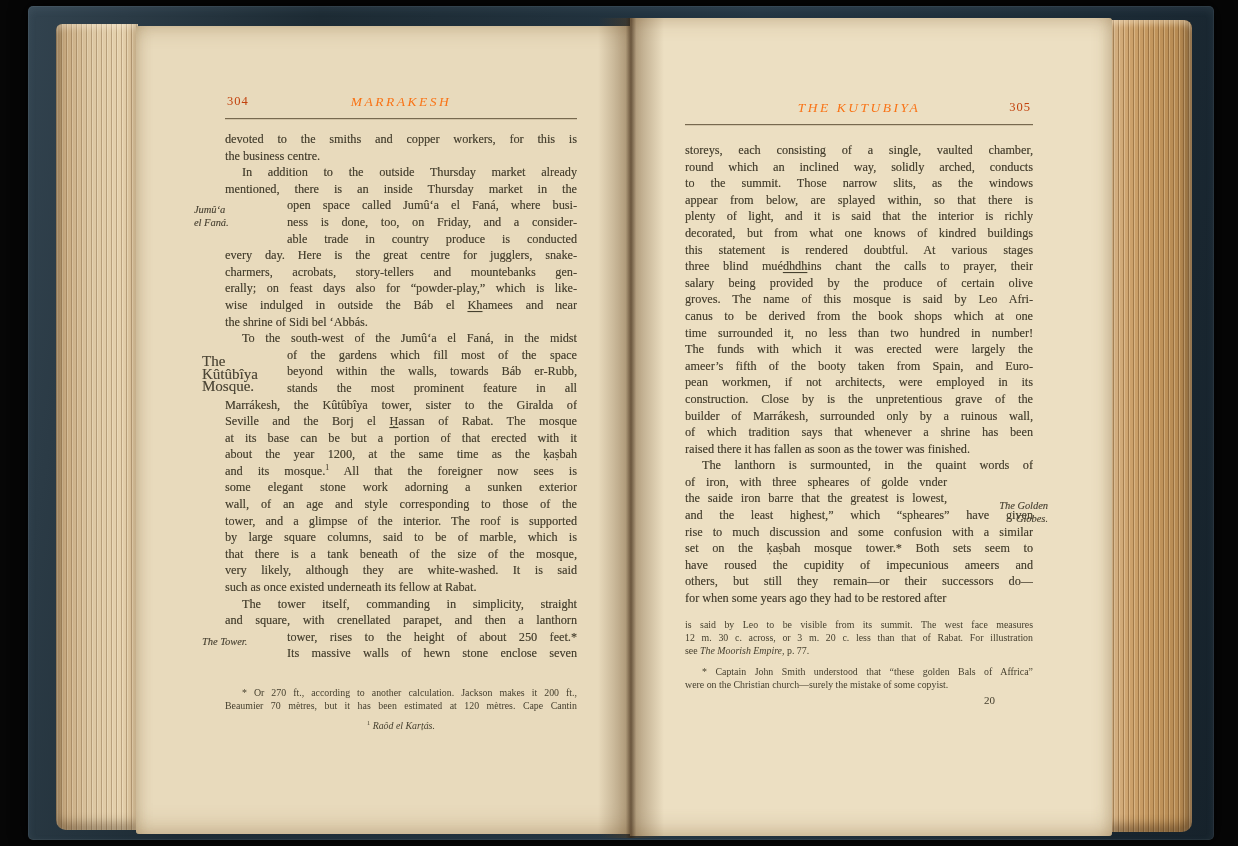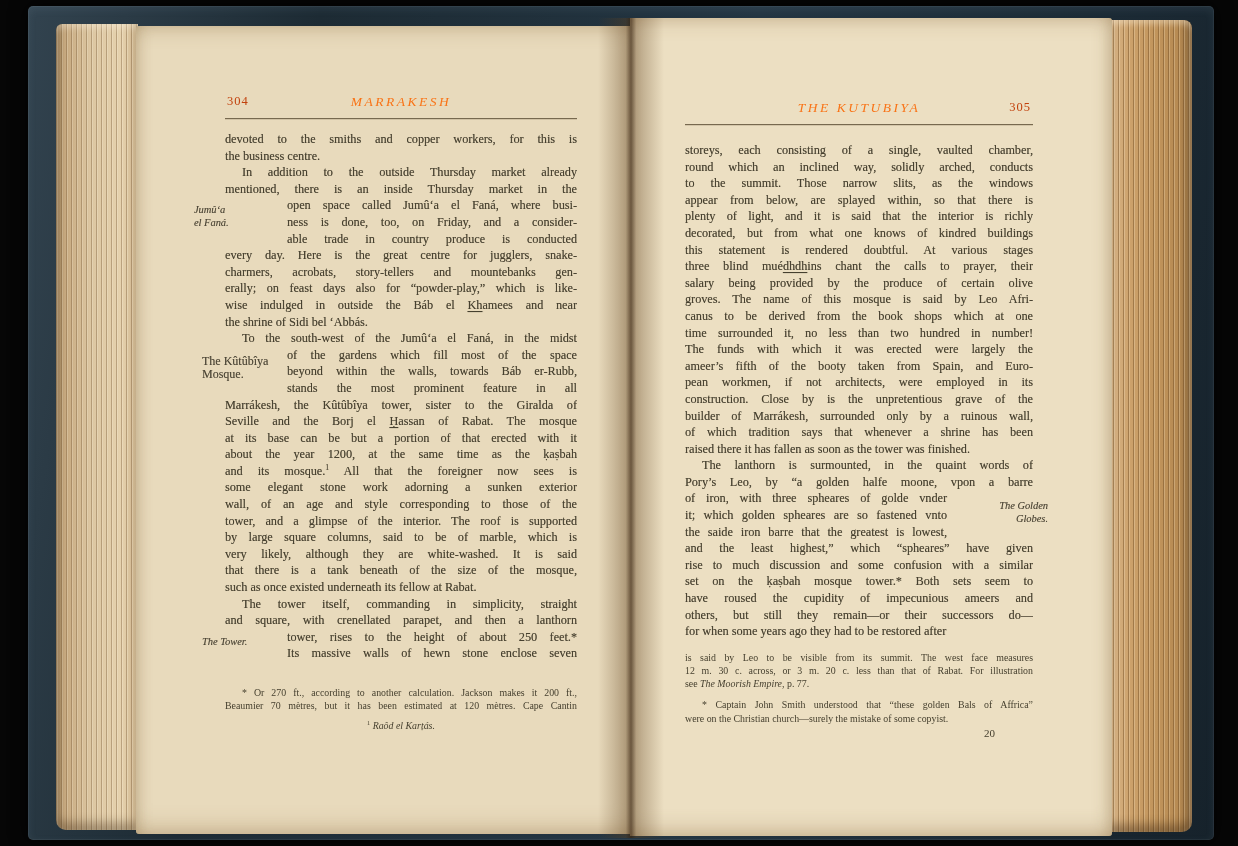--- a/index.html
+++ b/index.html
@@ -80,21 +80,21 @@
   .tl.ctr { text-align:center; text-align-last:center; margin-top:7px; }
   .tl.gap { margin-top:8px; }
   sup { font-size:0.62em; vertical-align:super; line-height:0; }
   u { text-underline-offset:2px; text-decoration-thickness:0.5px; }
   .margin-note {
     position:absolute; font-size:10.4px; line-height:12.6px; color:#4c4636;
     text-shadow:0.2px 0.2px 0.3px rgba(60,50,35,0.4);
   }
   .margin-note.it { font-style:italic; }
   .mn-jumua   { left:194px; top:204px; width:70px; }
-  .mn-kutubiya{ left:202px; top:355px; width:78px; font-size:12px; }
+  .mn-kutubiya{ left:202px; top:355px; width:78px; font-size:15px; }
   .mn-tower   { left:202px; top:636px; width:84px; }
   .mn-golden  { left:986px; top:500px; width:62px; text-align:right; }
   .sig { text-align:right; padding-right:38px; margin-top:2px; font-size:11px; color:#46402f; }
 </style>
 </head>
 <body>
 
 <div id="screen">
   <div class="cover"></div>
   <div class="edge edge-left"></div>
@@ -128,22 +128,22 @@
         <div class="tl ci">stands the most prominent feature in all</div>
         <div class="tl">Marrákesh, the Kûtûbîya tower, sister to the Giralda of</div>
         <div class="tl">Seville and the Borj el <u>Ḥ</u>assan of Rabat. The mosque</div>
         <div class="tl">at its base can be but a portion of that erected with it</div>
         <div class="tl">about the year 1200, at the same time as the ḳaṣbah</div>
         <div class="tl">and its mosque.<sup>1</sup> All that the foreigner now sees is</div>
         <div class="tl">some elegant stone work adorning a sunken exterior</div>
         <div class="tl">wall, of an age and style corresponding to those of the</div>
         <div class="tl">tower, and a glimpse of the interior. The roof is supported</div>
         <div class="tl">by large square columns, said to be of marble, which is</div>
+        <div class="tl">that there is a tank beneath of the size of the mosque,</div>
         <div class="tl">very likely, although they are white-washed. It is said</div>
-        <div class="tl">that there is a tank beneath of the size of the mosque,</div>
         <div class="tl end">such as once existed underneath its fellow at Rabat.</div>
         <div class="tl pi">The tower itself, commanding in simplicity, straight</div>
         <div class="tl">and square, with crenellated parapet, and then a lanthorn</div>
         <div class="tl ci">tower, rises to the height of about 250 feet.*</div>
         <div class="tl ci">Its massive walls of hewn stone enclose seven</div>
       </div>
     <div class="fnlines">
         <div class="tl pi">* Or 270 ft., according to another calculation. Jackson makes it 200 ft.,</div>
         <div class="tl">Beaumier 70 mètres, but it has been estimated at 120 mètres. Cape Cantin</div>
         <div class="tl ctr"><sup>1</sup> <i>Raôd el Karṭás.</i></div>
@@ -182,23 +182,21 @@
         <div class="tl">canus to be derived from the book shops which at one</div>
         <div class="tl">time surrounded it, no less than two hundred in number!</div>
         <div class="tl">The funds with which it was erected were largely the</div>
         <div class="tl">ameer’s fifth of the booty taken from Spain, and Euro-</div>
         <div class="tl">pean workmen, if not architects, were employed in its</div>
         <div class="tl">construction. Close by is the unpretentious grave of the</div>
         <div class="tl">builder of Marrákesh, surrounded only by a ruinous wall,</div>
         <div class="tl">of which tradition says that whenever a shrine has been</div>
         <div class="tl end">raised there it has fallen as soon as the tower was finished.</div>
         <div class="tl pi">The lanthorn is surmounted, in the quaint words of</div>
-        <div class="tl">Pory’s Leo, by “a golden halfe moone, vpon a barre</div>
         <div class="tl cr">of iron, with three spheares of golde vnder</div>
-        <div class="tl cr">it; which golden spheares are so fastened vnto</div>
         <div class="tl cr">the saide iron barre that the greatest is lowest,</div>
         <div class="tl">and the least highest,” which “spheares” have given</div>
         <div class="tl">rise to much discussion and some confusion with a similar</div>
         <div class="tl">set on the ḳaṣbah mosque tower.* Both sets seem to</div>
         <div class="tl">have roused the cupidity of impecunious ameers and</div>
         <div class="tl">others, but still they remain—or their successors do—</div>
         <div class="tl end">for when some years ago they had to be restored after</div>
       </div>
     <div class="fnlines">
         <div class="tl">is said by Leo to be visible from its summit. The west face measures</div>

